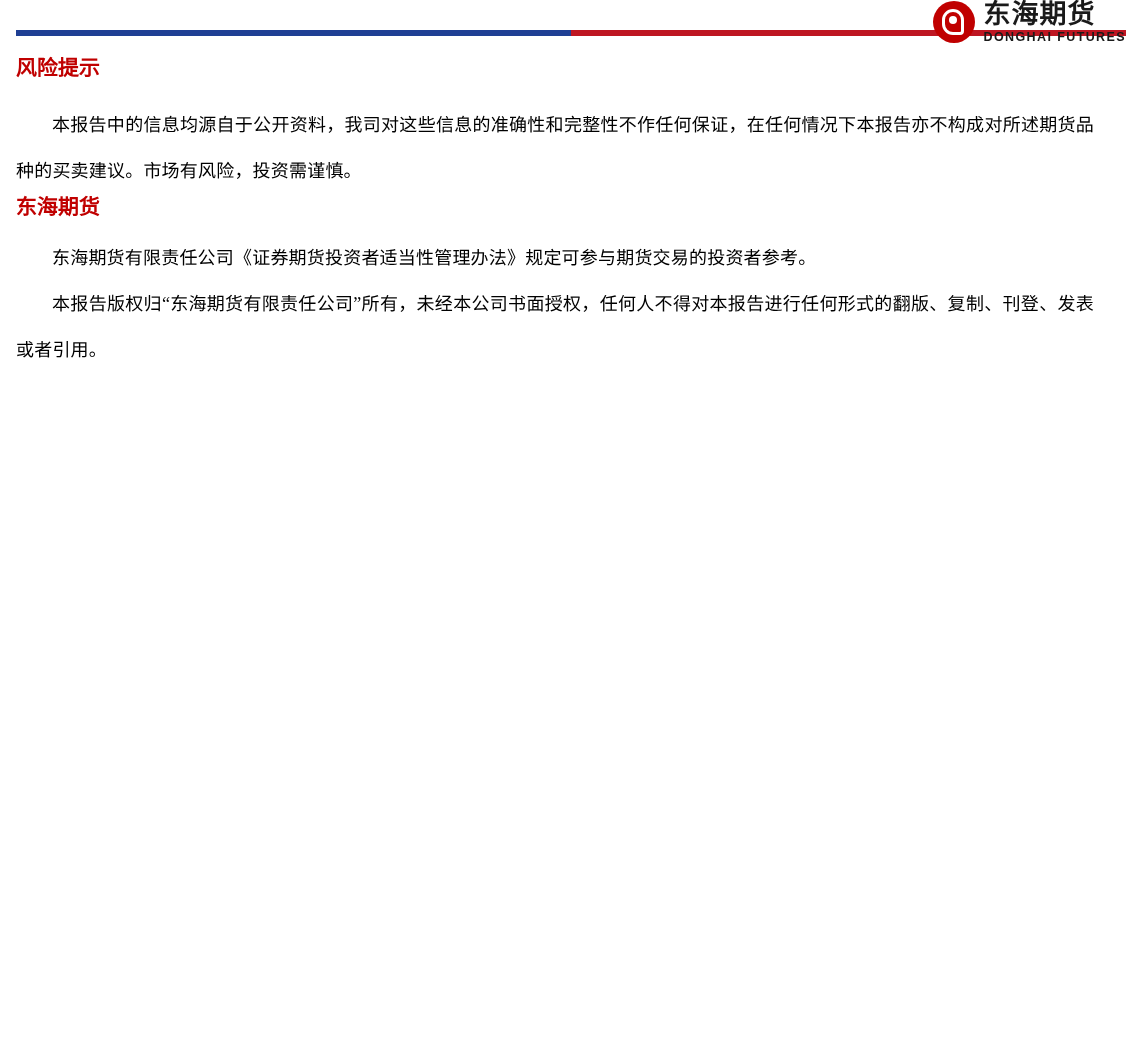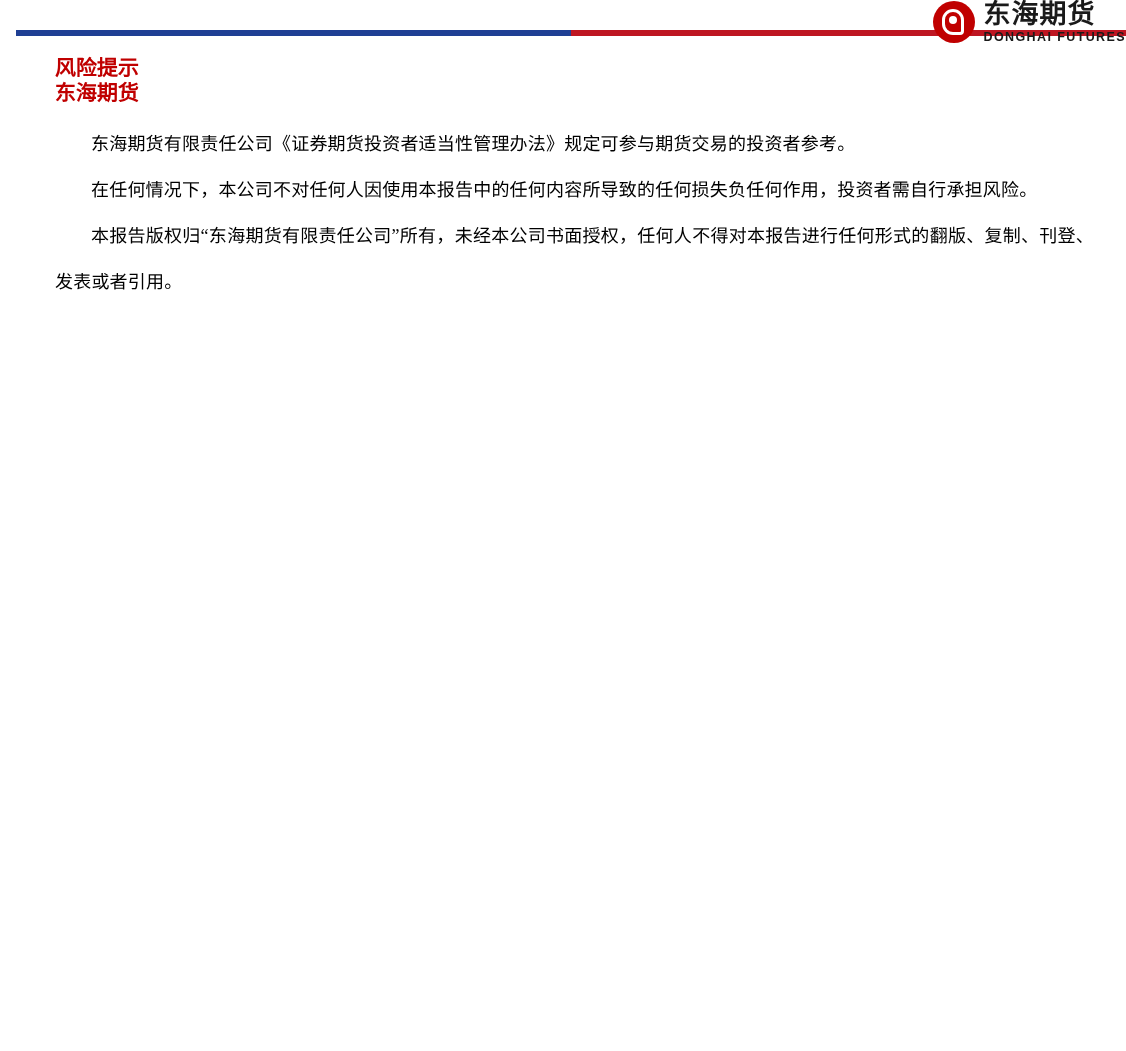--- a/index.html
+++ b/index.html
@@ -98,21 +98,20 @@
   .rule-red {
     flex: 1 1 auto;
     background: #be1622;
     height: 6px;
   }
 
   
   .content {
     padding: 0 32px 0 16px;
     box-sizing: border-box;
-    margin-left: 39px;
   }
   h2.section-title {
     color: #c00000;
     font-size: 21px;
     font-weight: bold;
     font-family: "Liberation Serif", "DejaVu Serif", serif;
     margin: 0;
     line-height: 1.2;
   }
   .sec-risk-title { margin-top: 58px; }
@@ -144,21 +143,23 @@
     <div class="logo-text">
       <span class="logo-cn">东海期货</span>
       <span class="logo-en">DONGHAI FUTURES</span>
     </div>
   </div>
 </div>
 
 <div class="content">
 
   <h2 class="section-title sec-risk-title">风险提示</h2>
+  <div class="risk-body">
+    <p class="body-para">本报告中的信息均源自于公开资料，我司对这些信息的准确性和完整性不作任何保证，在任何情况下本报告亦不构成对所述期货品种的买卖建议。市场有风险，投资需谨慎。</p>
+  </div>
 
   <h2 class="section-title sec-disc-title">东海期货</h2>
   <div class="disc-body">
     <p class="body-para">东海期货有限责任公司《证券期货投资者适当性管理办法》规定可参与期货交易的投资者参考。</p>
-    <p class="body-para">在任何情况下，本公司不对任何人因使用本报告中的任何内容所导致的任何损失负任何作用，投资者需自行承担风险。</p>
     <p class="body-para">本报告版权归“东海期货有限责任公司”所有，未经本公司书面授权，任何人不得对本报告进行任何形式的翻版、复制、刊登、发表或者引用。</p>
   </div>
 
 </div>
 
 </body></html>

